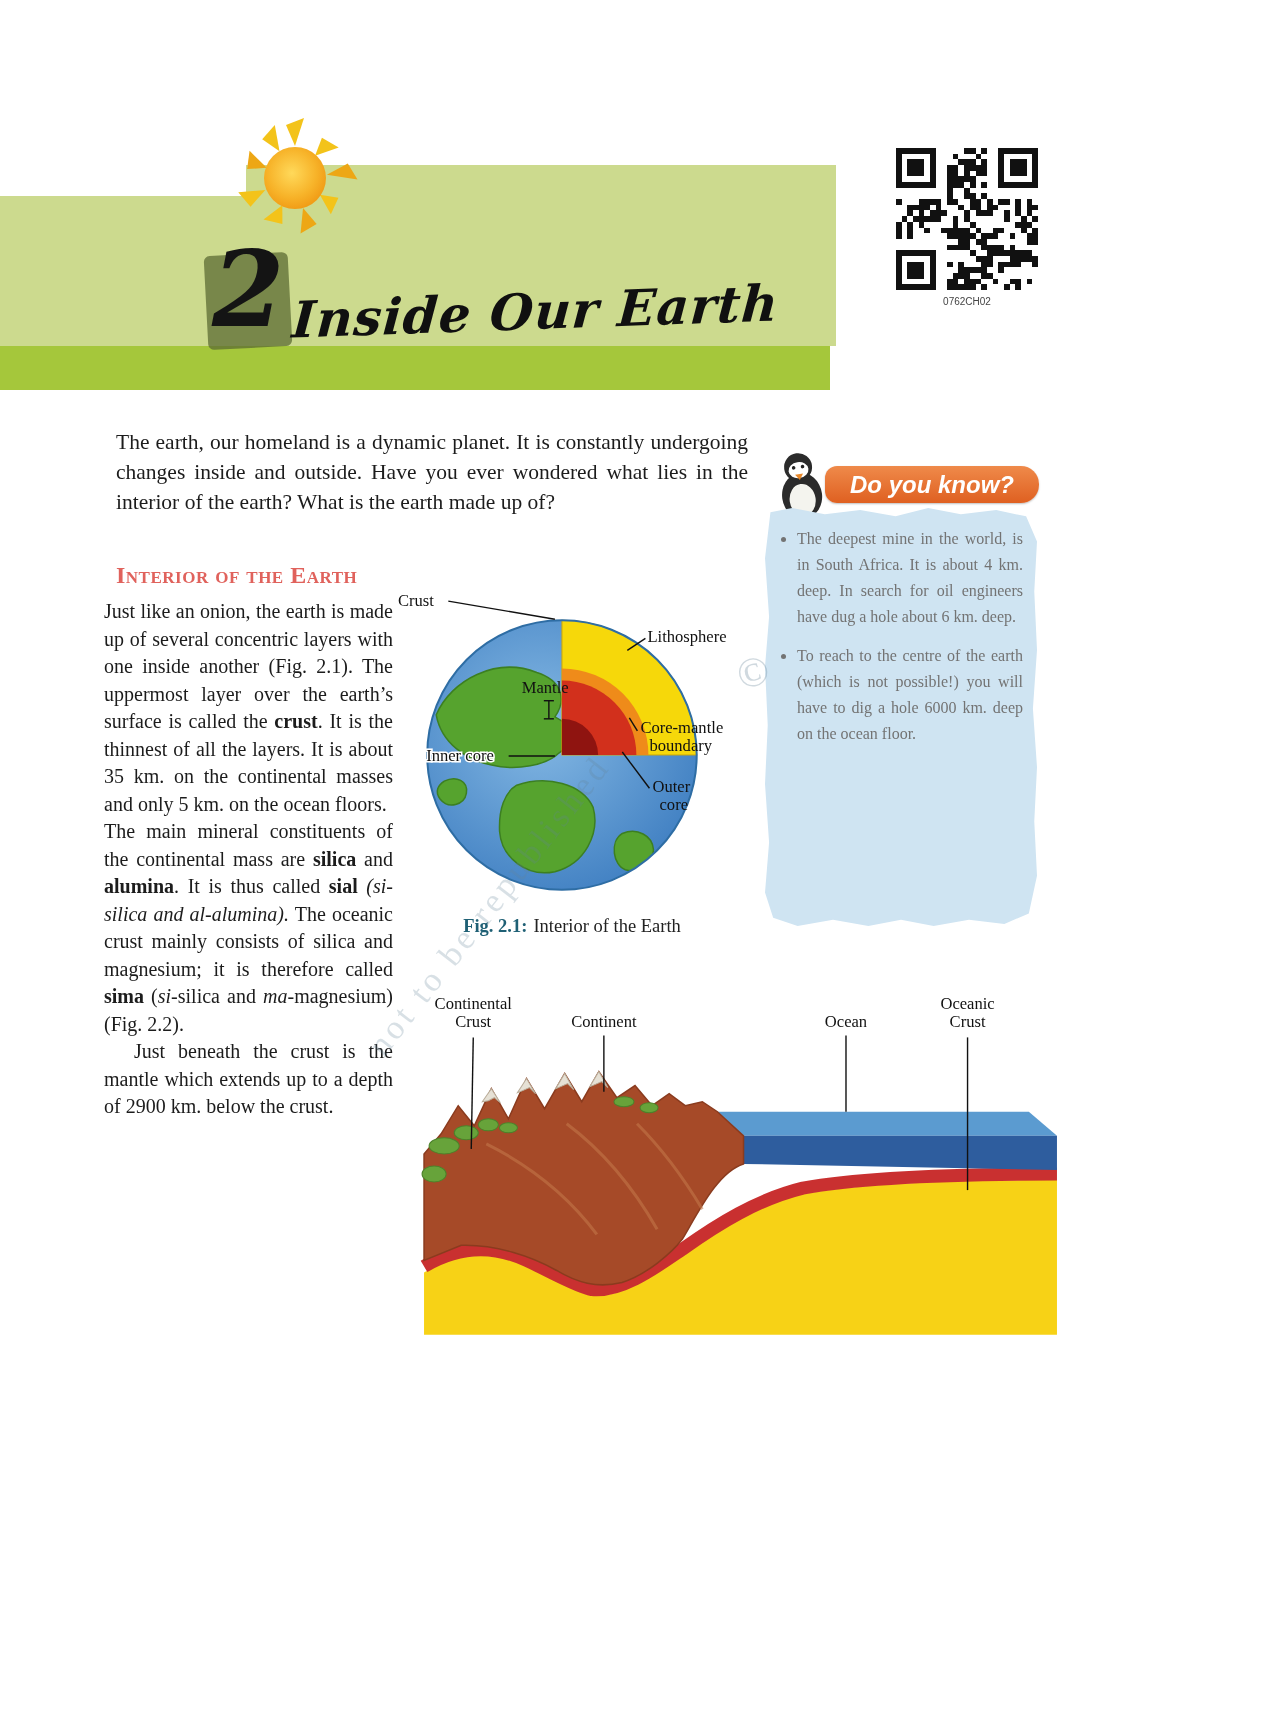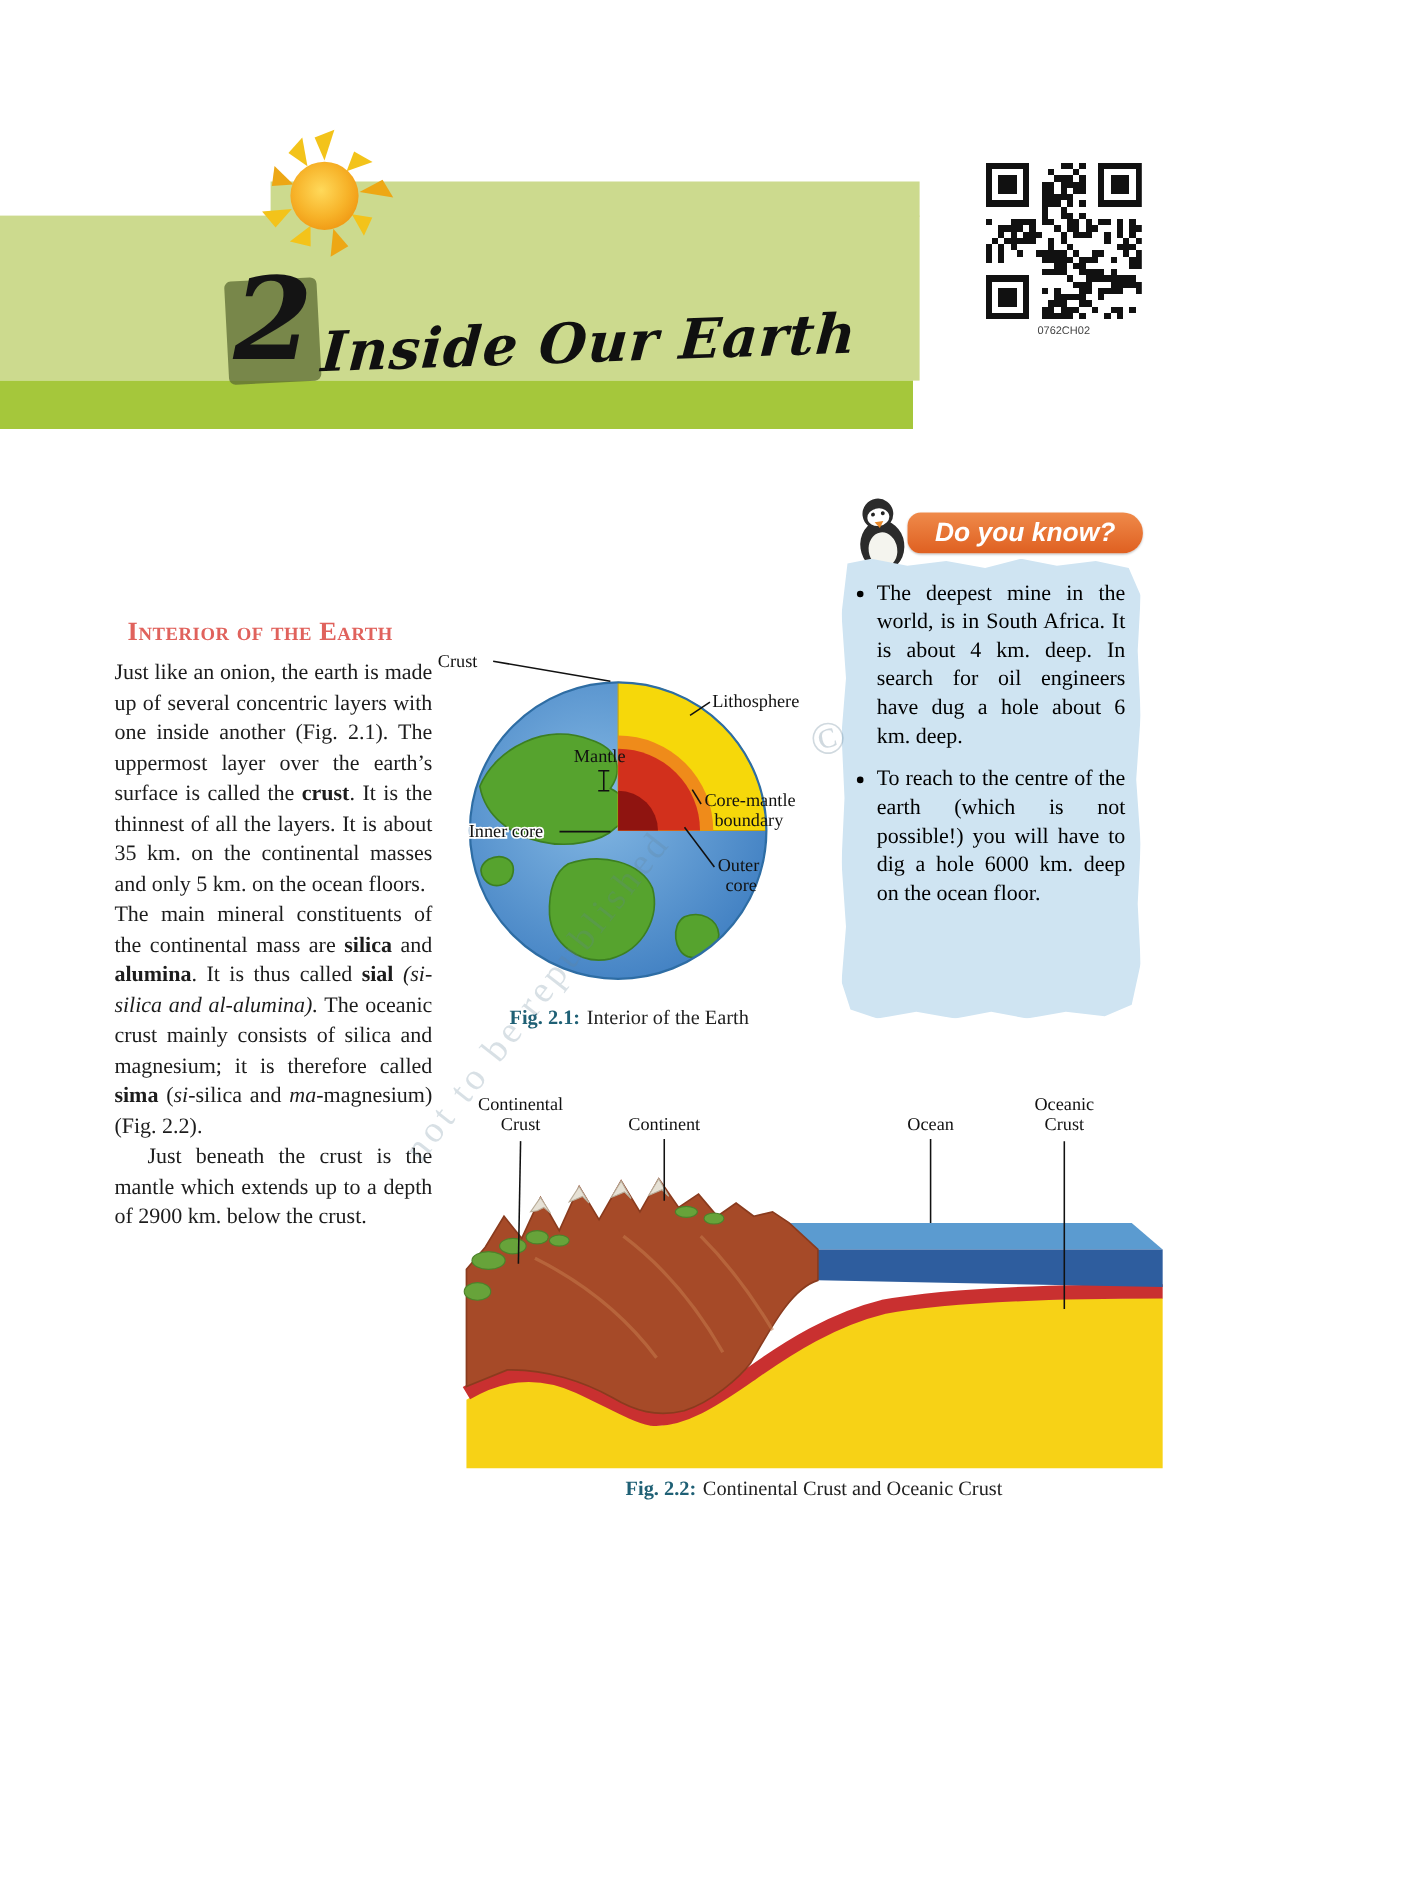--- a/index.html
+++ b/index.html
@@ -58,21 +58,21 @@
   .dyk-ribbon span{display:block;text-align:center;line-height:37px;color:#fff;
                    font-family:"Liberation Sans",sans-serif;font-weight:bold;
                    font-style:italic;font-size:24px;}
   .dyk-penguin{position:absolute;left:6px;top:0;}
   .dyk-panel{position:absolute;left:2px;top:60px;width:272px;height:418px;background:#cfe4f2;
     clip-path:polygon(2% 1%,10% 0%,22% 1.5%,35% .5%,48% 2%,60% 0%,72% 1.5%,85% .5%,96% 2%,
       100% 8%,99% 20%,100% 34%,98.5% 48%,100% 62%,99% 75%,100% 88%,97% 97%,88% 99.5%,
       75% 98.5%,62% 100%,50% 98.5%,38% 100%,25% 98.5%,12% 100%,3% 98%,0% 92%,1.5% 80%,
       0% 66%,1% 52%,0% 38%,1.5% 26%,0% 12%);}
   .dyk-panel ul{margin:0;padding:18px 14px 0 32px;list-style-type:disc;}
-  .dyk-panel li{margin-bottom:13px;font-size:20px;line-height:26px;text-align:justify;color:#000000;}
+  .dyk-panel li{margin-bottom:13px;font-size:16px;line-height:26px;text-align:justify;color:#737373;}
 
   
   .wm-text{left:360px;top:1040px;transform:rotate(-52deg);transform-origin:0 0;
            font-size:34px;letter-spacing:4px;color:rgba(100,130,150,.25);
            white-space:nowrap;pointer-events:none;}
   .wm-symbol{left:737px;top:648px;font-size:42px;color:rgba(100,130,150,.30);
              transform:rotate(-15deg);pointer-events:none;}
 
   
   .footer{left:0;top:1566px;width:100%;text-align:center;font-size:17px;color:#1a1a1a;}
@@ -126,20 +126,21 @@
         <rect x="106.4" y="5.6" width="28" height="28" fill="#fff"></rect>
         <rect x="112" y="11.2" width="16.8" height="16.8"></rect>
         <rect x="0" y="100.8" width="39.2" height="39.2"></rect>
         <rect x="5.6" y="106.4" width="28" height="28" fill="#fff"></rect>
         <rect x="11.2" y="112" width="16.8" height="16.8"></rect>
       </g>
     </svg>
   </div>
   <div class="abs qr-label">0762CH02</div>
 
+  <div class="abs intro">The earth, our homeland is a dynamic planet. It is constantly undergoing changes inside and outside. Have you ever wondered what lies in the interior of the earth? What is the earth made up of?</div>
 
   <div class="abs dyk">
     <div class="dyk-ribbon">
       <span>Do you know?</span>
     </div>
     <div class="dyk-penguin">
       <svg width="64" height="74" viewBox="0 0 64 74">
         <g transform="rotate(-8 32 40)">
           <ellipse cx="32" cy="48" rx="20" ry="23" fill="#2b2b2b"></ellipse>
           <ellipse cx="32" cy="52" rx="13" ry="16" fill="#f4f4ee"></ellipse>
@@ -260,21 +261,18 @@
       <line class="lead" x1="549" y1="44" x2="549" y2="196"></line>
 
       <text class="fig-label" x="57" y="16" text-anchor="middle">Continental</text>
       <text class="fig-label" x="57" y="34" text-anchor="middle">Crust</text>
       <text class="fig-label" x="187" y="34" text-anchor="middle">Continent</text>
       <text class="fig-label" x="428" y="34" text-anchor="middle">Ocean</text>
       <text class="fig-label" x="549" y="16" text-anchor="middle">Oceanic</text>
       <text class="fig-label" x="549" y="34" text-anchor="middle">Crust</text>
     </svg>
   </div>
-  <div class="abs fig2-caption fig-caption">
-    <span class="lab">Fig. 2.2:</span><span>Continental Crust and Oceanic Crust</span>
-  </div>
 
   <div class="abs wm-symbol">©</div>
   <div class="abs wm-text">not to be republished</div>
 
 
 </div>
 
 </body></html>

